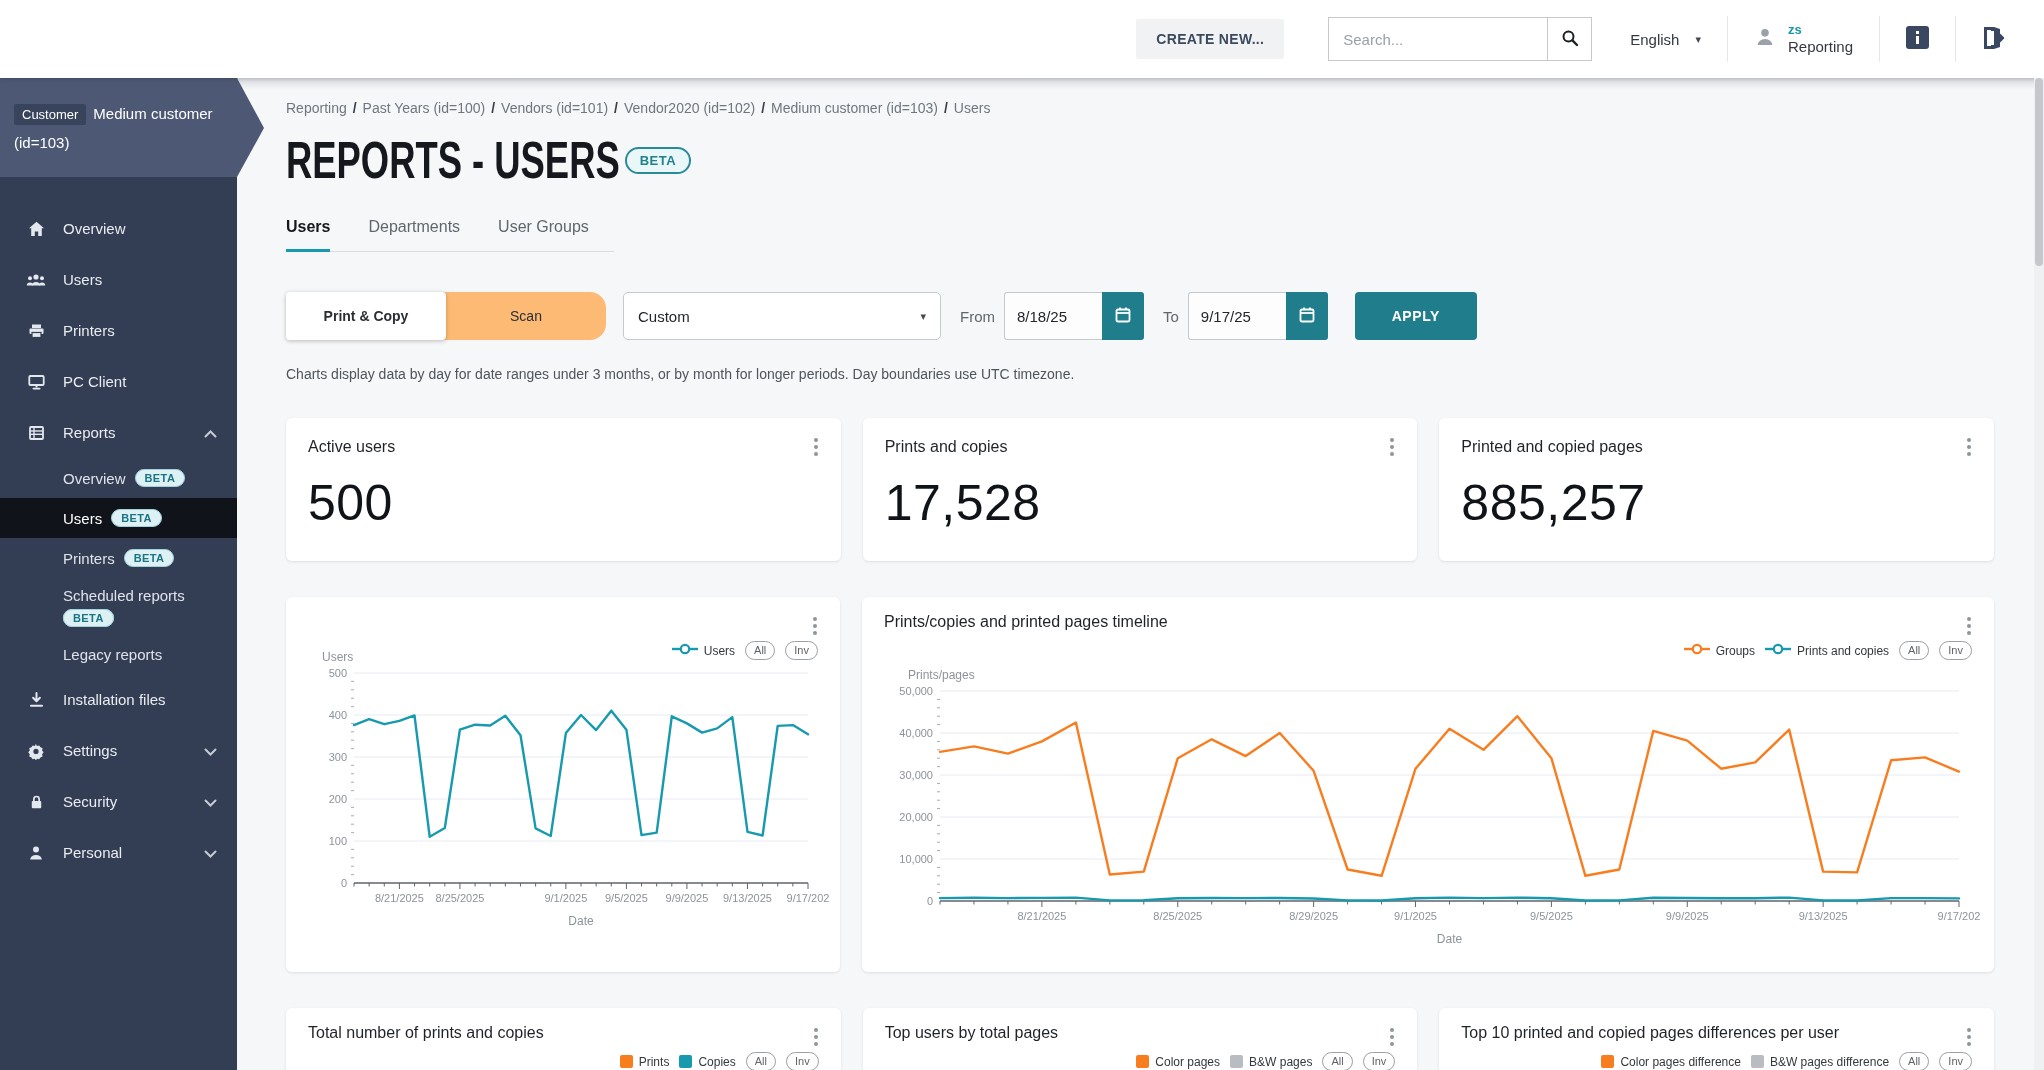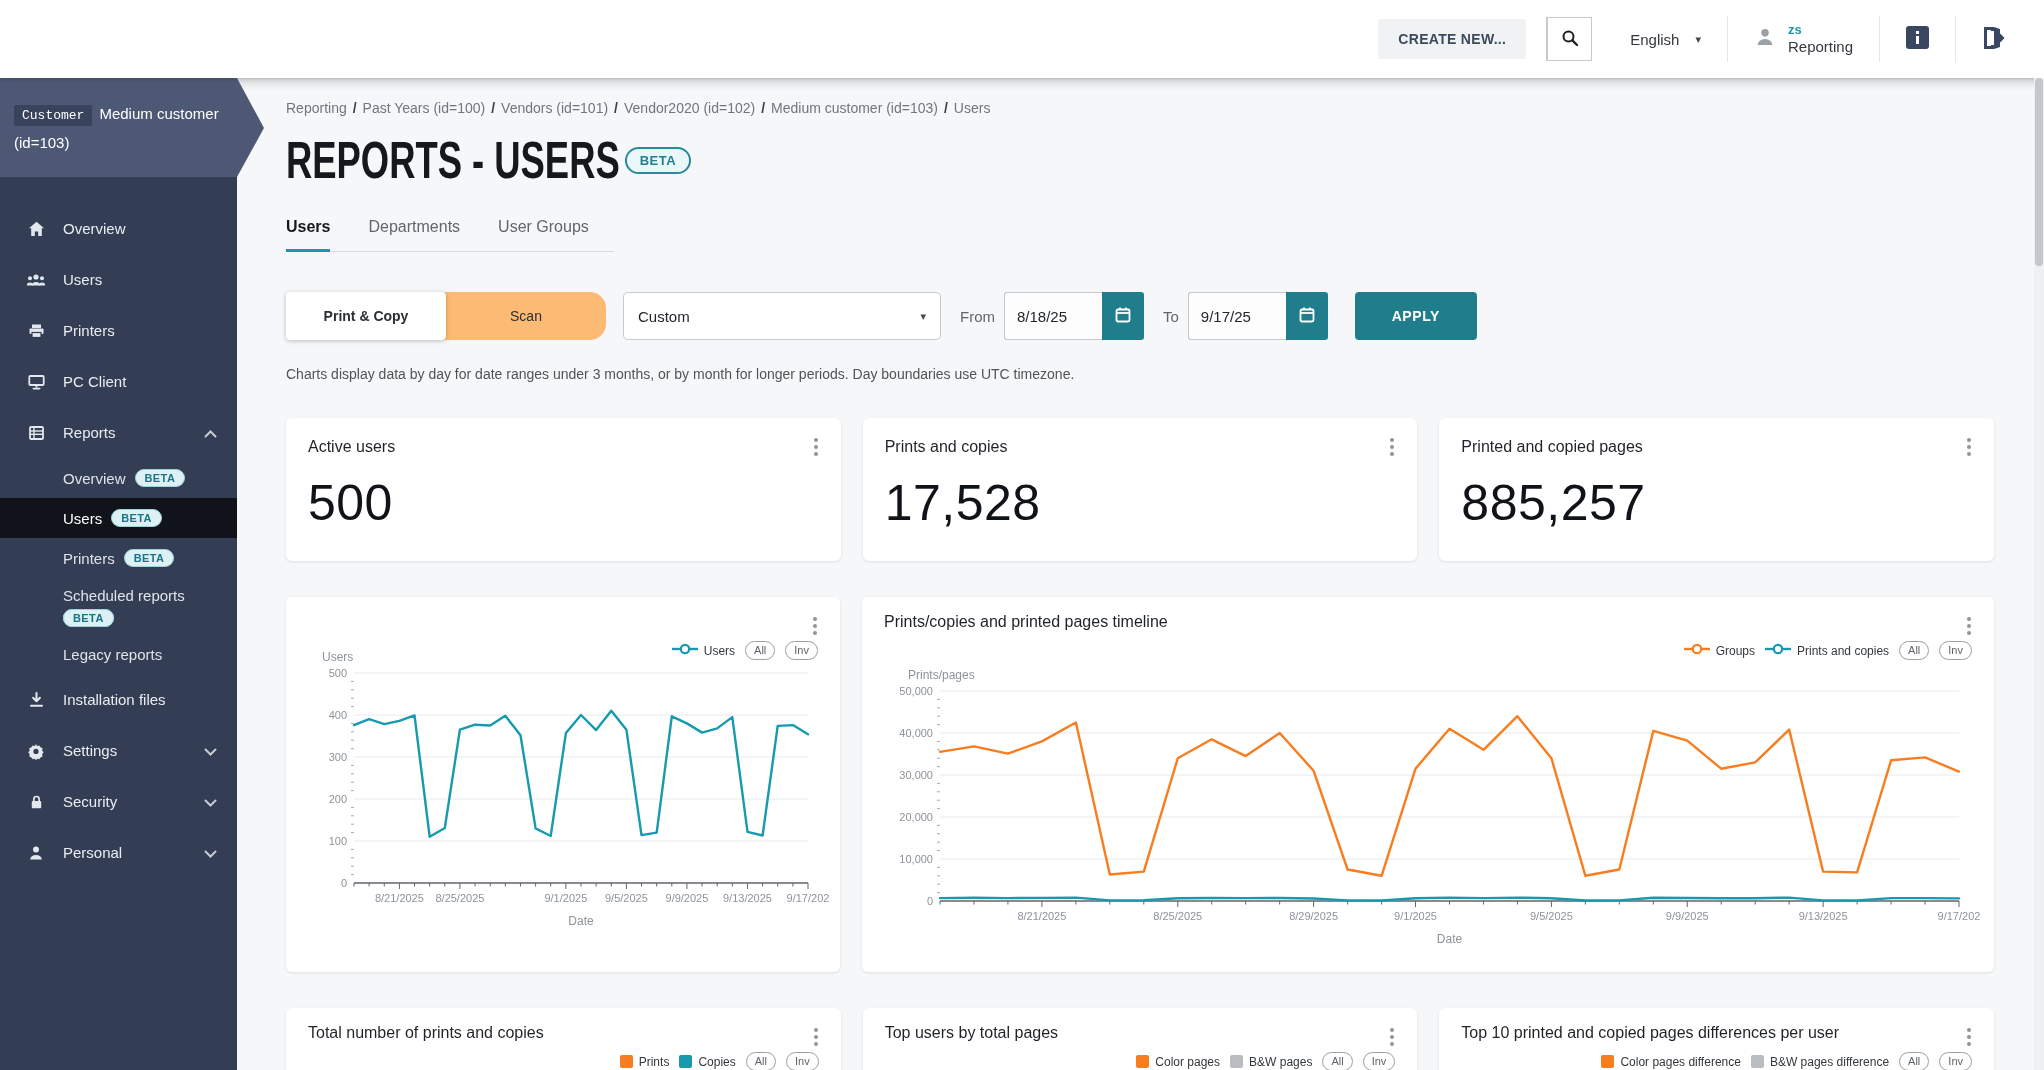--- a/index.html
+++ b/index.html
@@ -5,21 +5,21 @@
   * { box-sizing: border-box; margin: 0; padding: 0; }
   html,body { width:2044px; height:1070px; overflow:hidden; }
   body { font-family:"Liberation Sans", sans-serif; background:#f6f7f8; position:relative; color:#22262b; }
 
   
   .topbar { position:absolute; top:0; left:0; width:2044px; height:78px; background:#fff;
             display:flex; align-items:center; justify-content:flex-end; padding-right:32px;
             box-shadow:0 1px 4px rgba(0,0,0,.18); z-index:30; }
   .tb-btn { background:#f1f2f3; border:none; color:#3c4a5e; font-weight:700; font-size:14px;
             letter-spacing:.3px; padding:12px 20px; border-radius:2px; cursor:pointer;
-            font-family:inherit; margin-right:20px; }
+            font-family:inherit; margin-right:44px; }
   .searchwrap { display:flex; align-items:stretch; border:1px solid #c6cacd; background:#fff;
                 height:44px; margin-right:28px; }
   .searchwrap input { border:none; outline:none; width:218px; padding:0 14px; font-size:15px;
                       font-family:inherit; color:#333; }
   .searchwrap input::placeholder { color:#9aa0a6; }
   .search-btn { width:44px; border:none; border-left:1px solid #c6cacd; background:#fff;
                 display:flex; align-items:center; justify-content:center; cursor:pointer; }
   .lang { display:flex; align-items:center; gap:16px; font-size:15px; color:#34393f;
           padding:0 26px 0 10px; cursor:pointer; }
   .caret { font-size:11px; color:#44494f; }
@@ -30,21 +30,21 @@
   .user-name { color:#34393f; font-size:15px; }
   .tb-iconbtn { padding:0 24px; background:none; border:none; cursor:pointer; display:flex; align-items:center; }
 
   
   .sidebar { position:absolute; top:78px; left:0; width:237px; height:992px; background:#333e54; z-index:20; }
   .cust-panel { position:relative; background:#4d5974; padding:22px 14px 18px 14px; min-height:99px;
                 color:#fff; font-size:15px; line-height:1.9; }
   .cust-panel::after { content:""; position:absolute; left:237px; top:0;
                        border-top:50px solid transparent; border-bottom:49px solid transparent;
                        border-left:27px solid #4d5974; }
-  .cust-badge { background:#38435c; color:#fff; font-size:13px; padding:3px 8px; border-radius:2px; margin-right:7px;font-family:Liberation Mono, monospace; }
+  .cust-badge { background:#38435c; color:#fff; font-size:13px; padding:3px 8px; border-radius:2px; margin-right:7px; }
   .nav { padding-top:26px; }
   .nav-item { display:flex; align-items:center; height:51px; padding:0 20px 0 26px; color:#e9ecf1;
               font-size:15px; cursor:pointer; }
   .nav-item .ico { width:20px; display:flex; justify-content:center; margin-right:17px; }
   .nav-item .grow { flex:1; }
   .nav-sub { display:flex; align-items:center; flex-wrap:wrap; padding:9px 20px 9px 63px; min-height:40px;
              color:#dfe3ea; font-size:15px; cursor:pointer; }
   .nav-sub.active { background:#101319; color:#fff; }
   .beta-pill-side { margin-left:9px; background:#ddf1f5; color:#1a7484; border:1px solid #9fd3dc;
                     font-size:11px; font-weight:700; padding:2px 9px; border-radius:10px; letter-spacing:.4px; }
@@ -121,20 +121,21 @@
   .scrollbar { position:absolute; right:0; top:78px; width:10px; height:992px; background:#eef0f1; z-index:40; }
   .scroll-thumb { position:absolute; top:0; left:1px; width:8px; height:188px; background:#c4c8cc; border-radius:4px; }
 </style>
 </head>
 <body>
 
 <div class="topbar">
   <button class="tb-btn">CREATE NEW...</button>
 
   <div class="searchwrap">
+    <input type="text" placeholder="Search..." style="">
     <button class="search-btn">
       <span>
         <svg width="18" height="18" viewBox="0 0 18 18">
             <circle cx="7.5" cy="7.5" r="5" fill="none" stroke="#1c2025" stroke-width="2"></circle>
             <line x1="11.4" y1="11.4" x2="16" y2="16" stroke="#1c2025" stroke-width="2.4" stroke-linecap="round"></line>
           </svg>
       </span>
     </button>
   </div>
 

